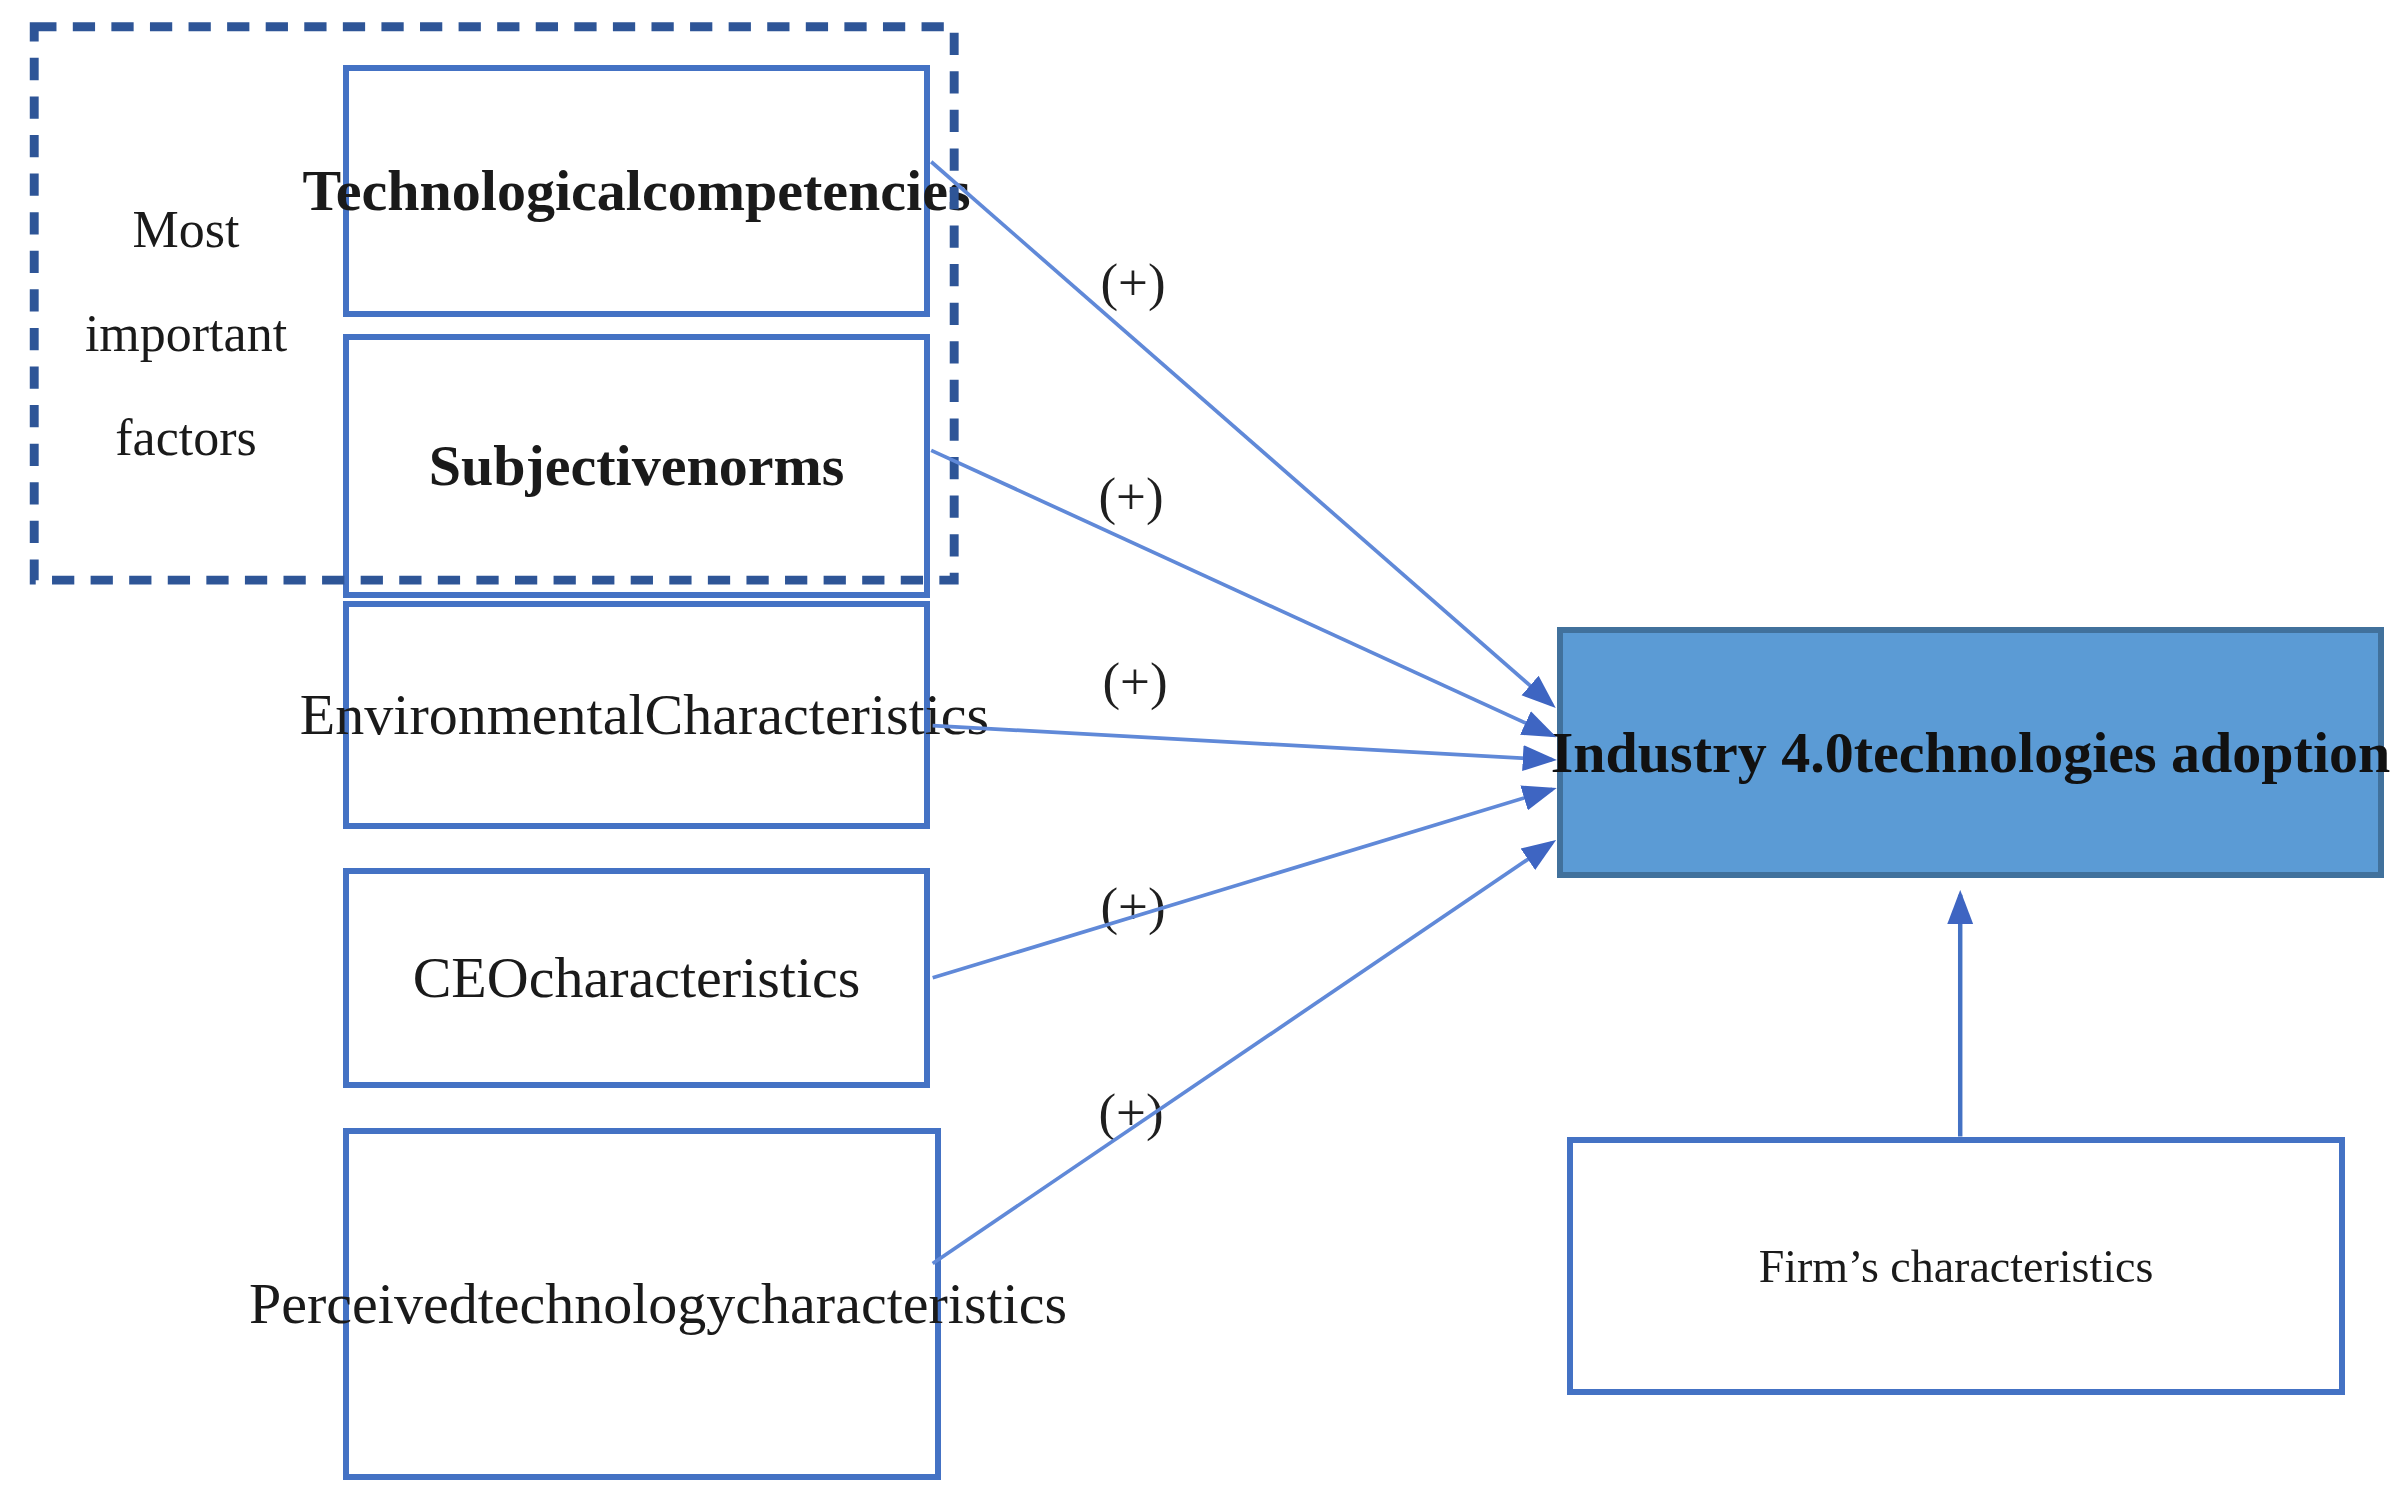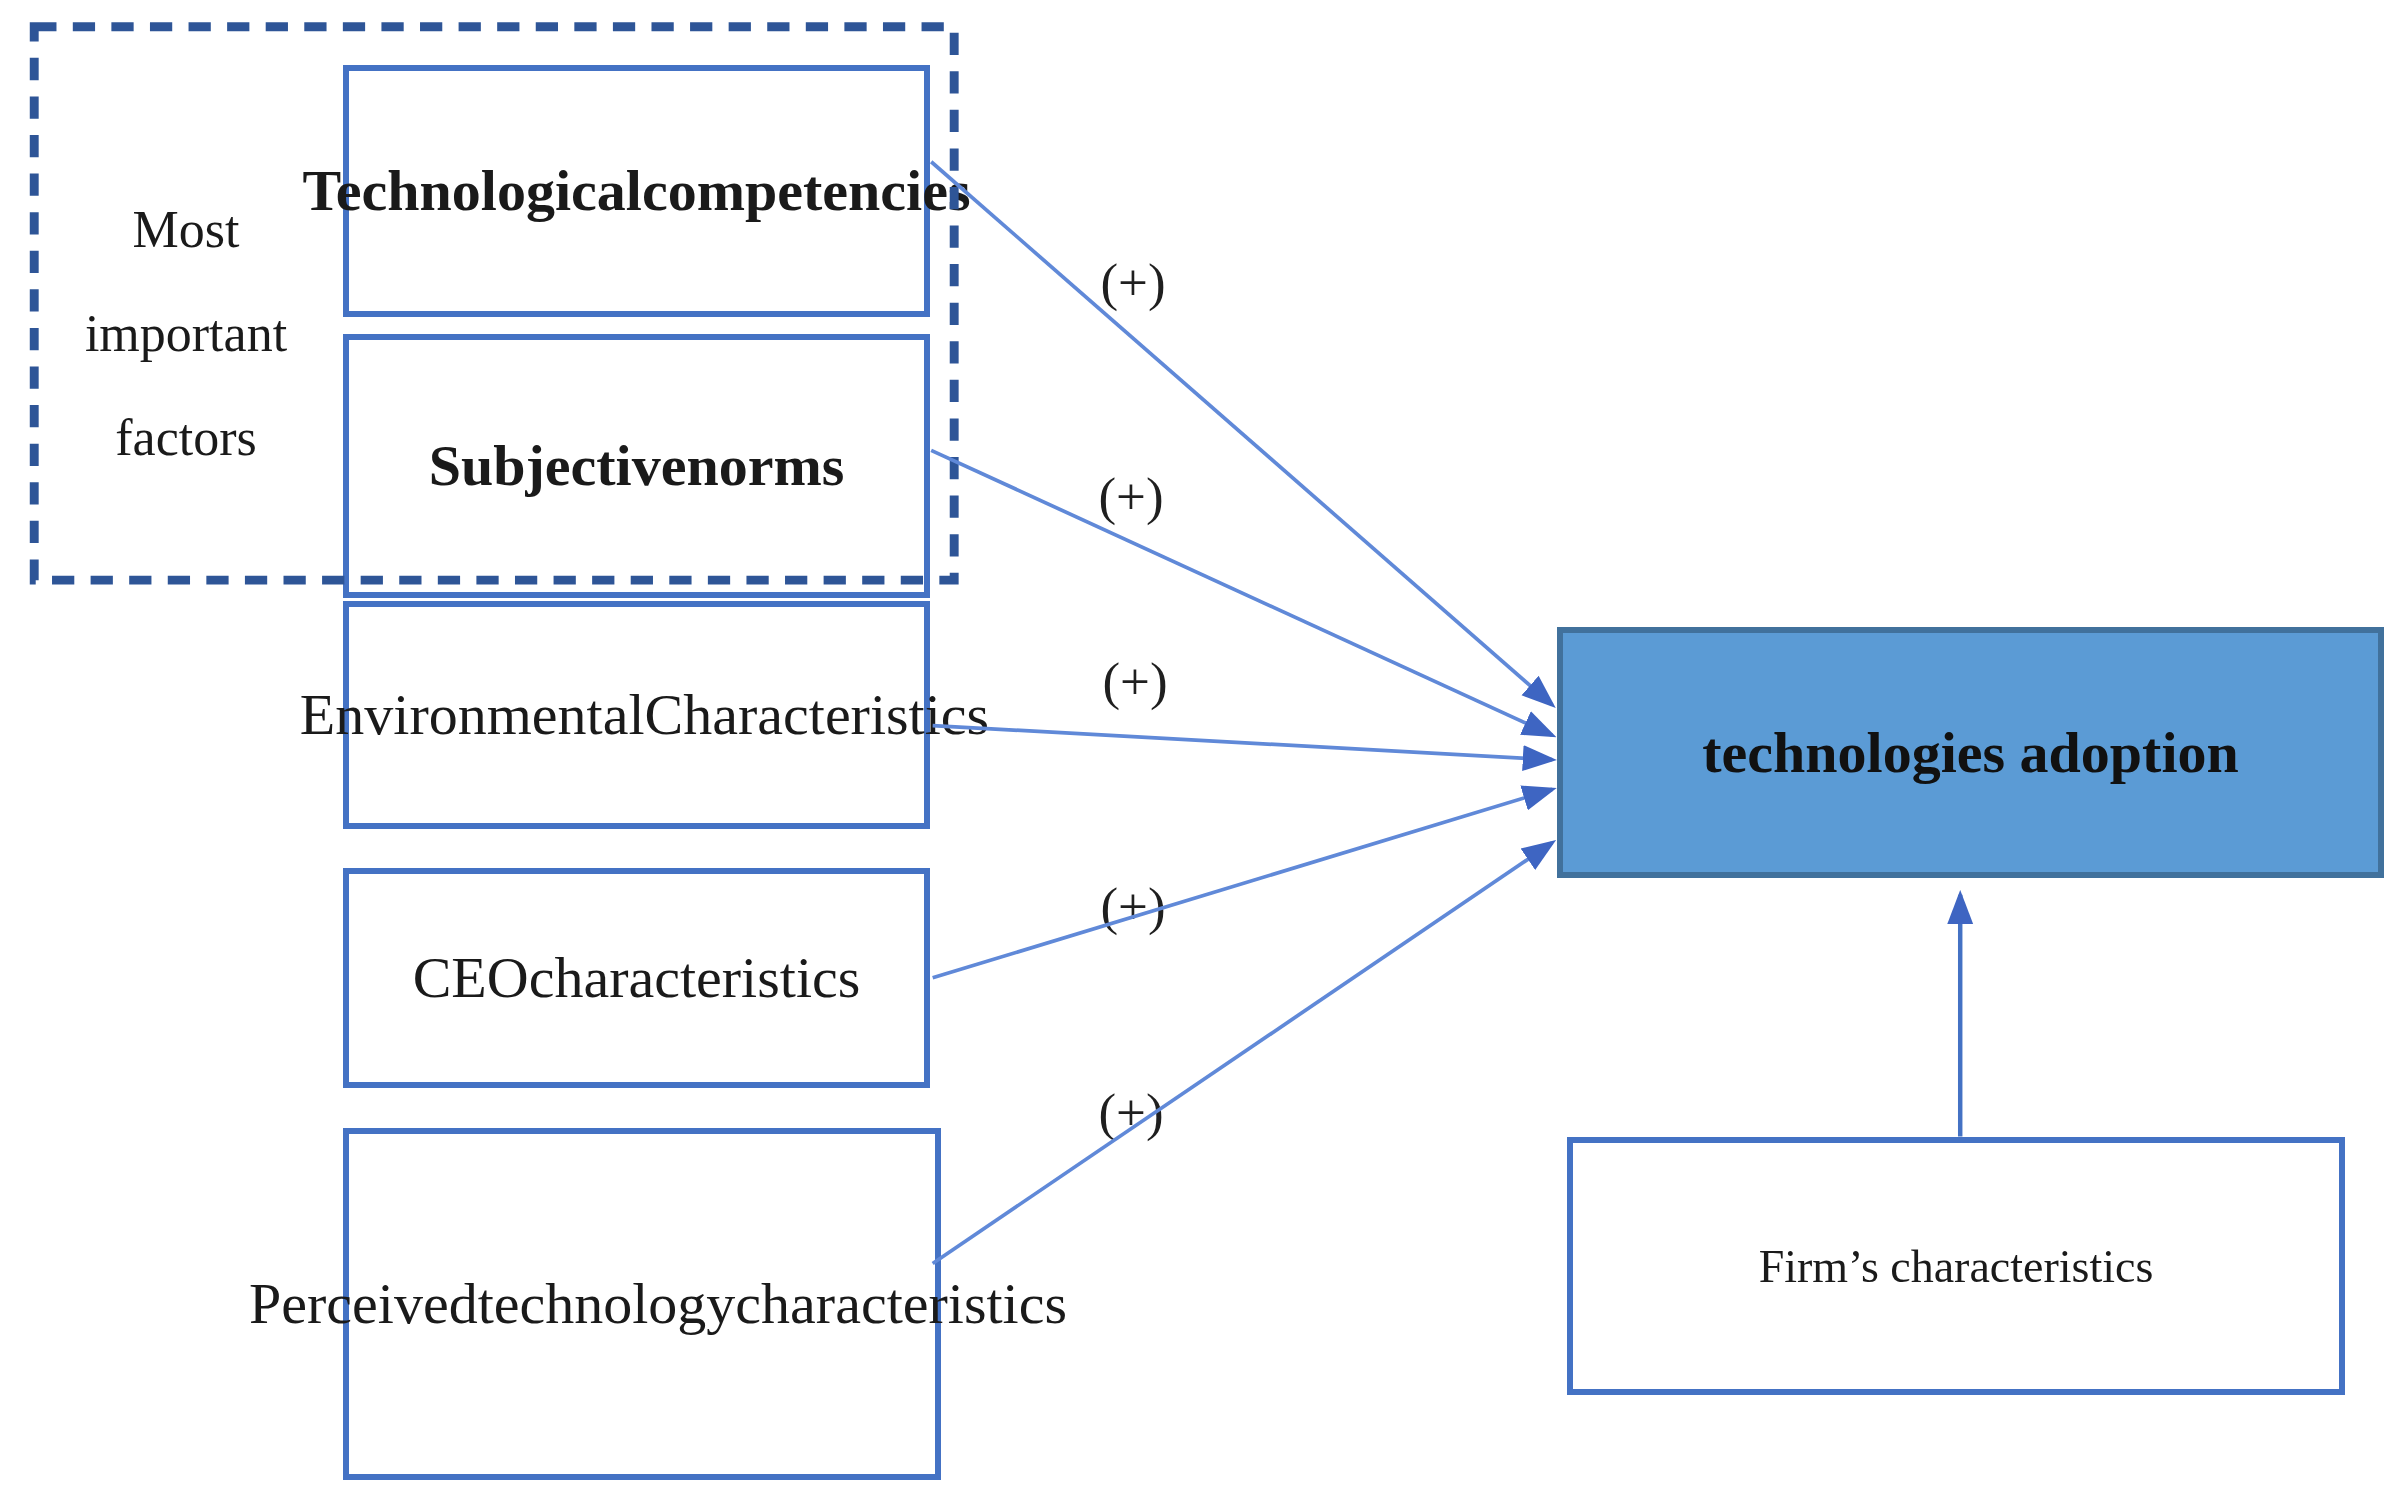--- a/index.html
+++ b/index.html
@@ -62,20 +62,21 @@
     <div class="ln">characteristics</div>
   </div>
 
   <div class="box" style="left:343px;top:1128px;width:598px;height:352px;padding-left:32px;">
     <div class="ln">Perceived</div>
     <div class="ln">technology</div>
     <div class="ln">characteristics</div>
   </div>
 
   <div class="box outcome" style="left:1557px;top:627px;width:827px;height:251px;">
+    <div class="ln">Industry 4.0</div>
     <div class="ln">technologies adoption</div>
   </div>
 
   <div class="box moderator" style="left:1567px;top:1137px;width:778px;height:258px;">
     <div class="ln">Firm’s characteristics</div>
   </div>
 
   <div class="plus" style="left:1133px;top:282px;">(+)</div>
   <div class="plus" style="left:1131px;top:496px;">(+)</div>
   <div class="plus" style="left:1135px;top:681px;">(+)</div>

